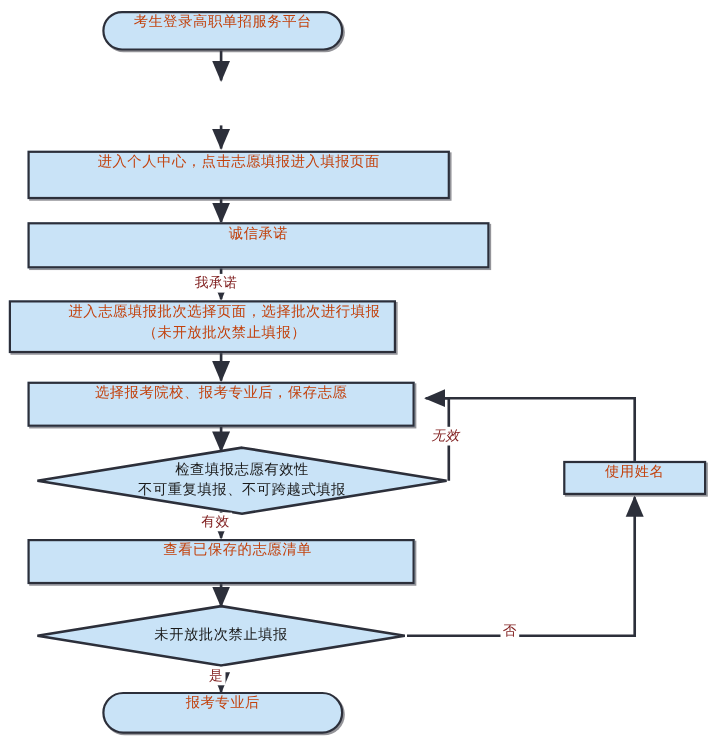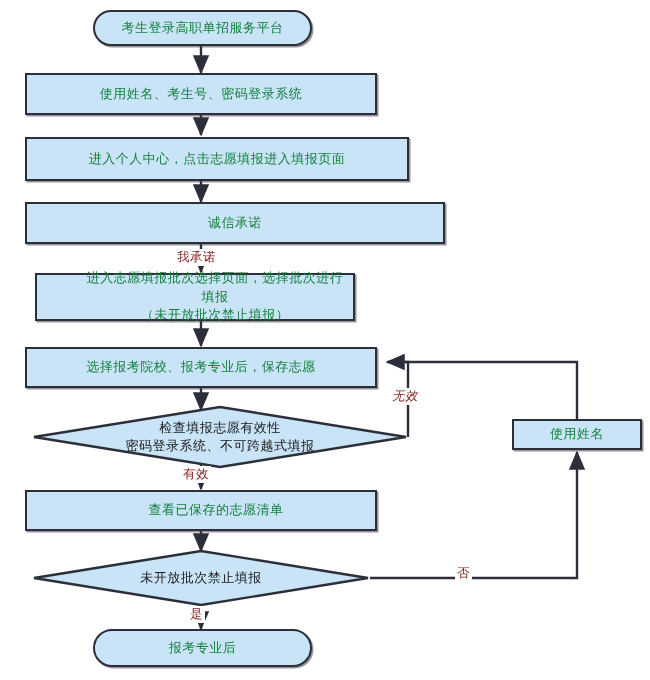--- a/index.html
+++ b/index.html
@@ -23,24 +23,24 @@
     top: 0;
     width: 650px;
     height: 680px;
   }
   .node {
     position: absolute;
     box-sizing: border-box;
     background: #c9e3f7;
     border: 2px solid #2c2f3a;
     display: flex;
-    align-items: center;
+    align-items: flex-start;
     justify-content: center;
     text-align: center;
-    color: #15803d;
+    color: #c2410c;
     font-size: 13px;
     line-height: 1.45;
     letter-spacing: 0.5px;
     box-shadow: 1.5px 1.5px 0 rgba(60,60,70,0.55);
     z-index: 2;
   }
   .node.terminator {
     border-radius: 20px;
   }
   .node-label {
@@ -119,47 +119,44 @@
       <path d="M577,419 L577,362 L390,362"></path>
 
       <line x1="201" y1="605" x2="201" y2="629" marker-end="url(#arrow)"></line>
     </g>
   </svg>
 
   <div class="node terminator" style="left:93px; top:10px; width:219px; height:36px;">
     <span class="node-label">考生登录高职单招服务平台</span>
   </div>
 
-  <div class="node" style="left:25px; top:73px; width:352px; height:42px;">
-    <span class="node-label">使用姓名、考生号、密码登录系统</span>
-  </div>
 
   <div class="node" style="left:25px; top:137px; width:384px; height:44px;">
     <span class="node-label">进入个人中心，点击志愿填报进入填报页面</span>
   </div>
 
   <div class="node" style="left:25px; top:202px; width:420px; height:42px;">
     <span class="node-label">诚信承诺</span>
   </div>
 
-  <div class="node" style="left:35px; top:273px; width:320px; height:48px;padding-left:40px;">
+  <div class="node" style="left:8px; top:273px; width:352px; height:48px;padding-left:40px;">
     <span class="node-label">进入志愿填报批次选择页面，选择批次进行填报
 （未开放批次禁止填报）</span>
   </div>
 
   <div class="node" style="left:25px; top:347px; width:352px; height:41px;">
     <span class="node-label">选择报考院校、报考专业后，保存志愿</span>
   </div>
 
   <div class="diamond-wrap" style="left:32px; top:405px; width:376px; height:64px;">
     <svg width="376" height="64" viewBox="0 0 376 64" xmlns="http://www.w3.org/2000/svg">
       <polygon points="188,2 374,32 188,62 2,32" fill="#c9e3f7" stroke="#2c2f3a" stroke-width="2.4"></polygon>
     </svg>
     <div class="diamond-text">检查填报志愿有效性
-密码登录系统、不可跨越式填报</div>
+不可重复填报、不可跨越式填报</div>
   </div>
 
   <div class="node" style="left:25px; top:490px; width:352px; height:41px;padding-left:30px;">
     <span class="node-label">查看已保存的志愿清单</span>
   </div>
 
   <div class="diamond-wrap" style="left:32px; top:549px; width:338px; height:58px;">
     <svg width="338" height="58" viewBox="0 0 338 58" xmlns="http://www.w3.org/2000/svg">
       <polygon points="169,2 336,29 169,56 2,29" fill="#c9e3f7" stroke="#2c2f3a" stroke-width="2.4"></polygon>
     </svg>

